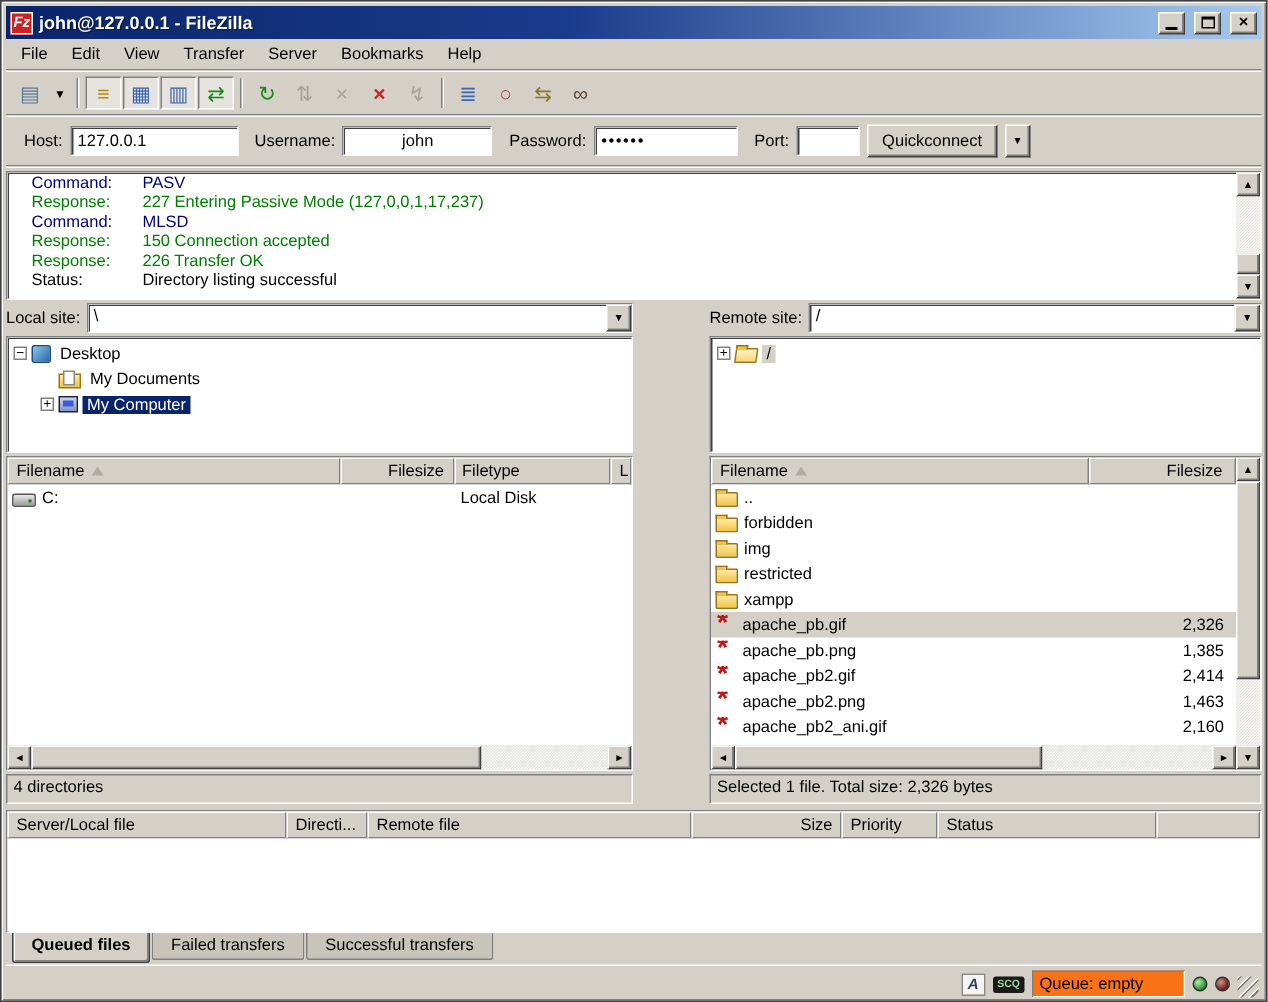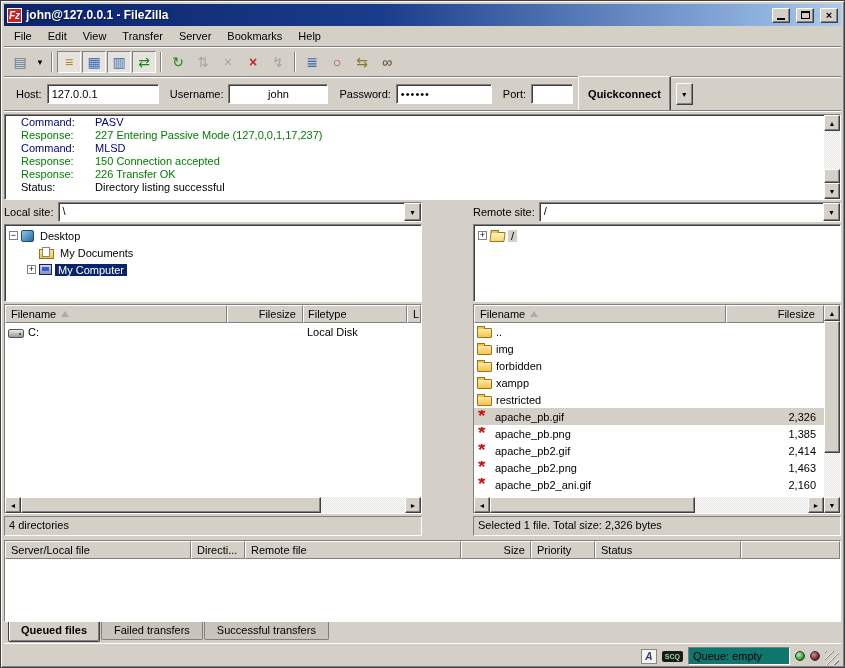--- a/index.html
+++ b/index.html
@@ -46,21 +46,21 @@
   .c-green { color:#1a8a1a; } .c-red { color:#cc2222; font-weight:bold; }
   .c-olive { color:#8a7a2a; } .c-brown { color:#5a4632; } .c-filter { color:#aa4444; font-weight:bold; }
 
   
   .quickbar { height:30px; display:flex; align-items:center; gap:5px; padding:0 6px; flex:0 0 auto; }
   .qlabel { margin-left:6px; }
   .tfield { height:20px; background:#fff; border:1px solid #808080; border-right-color:#fff;
             border-bottom-color:#fff; box-shadow:inset 1px 1px 0 #404040; padding:0 4px;
             font-family:"Liberation Sans",sans-serif; font-size:11px; }
   .f-host { width:112px; } .f-user { width:100px;text-align:center; } .f-pass { width:96px; letter-spacing:1px; } .f-port { width:42px; }
-  .qc-btn { height:36px; padding:0 9px; font-size:11px; display:flex; align-items:center;font-weight:bold; }
+  .qc-btn { height:22px; padding:0 9px; font-size:11px; display:flex; align-items:center; }
   .qc-caret { width:17px; height:22px; display:flex; align-items:center; justify-content:center; font-size:7px; }
 
   
   .log { height:86px; margin:1px 0 2px 0; display:flex; flex:0 0 auto; }
   .log-lines { flex:1; padding:1px 0 0 16px; overflow:hidden; }
   .log-line { display:flex; height:13px; line-height:13px; }
   .log-label { width:74px; flex:0 0 auto; }
   .k-cmd { color:#000080; } .k-resp { color:#008000; } .k-status { color:#000; }
 
   
@@ -100,21 +100,21 @@
   .hdr { height:18px; display:flex; flex:0 0 auto; background:#d4d0c8; }
   .hcell { border:1px solid; border-color:#fff #808080 #808080 #fff; padding:1px 5px;
            display:flex; align-items:center; gap:5px; overflow:hidden; white-space:nowrap; }
   .rows { flex:1; overflow:hidden; background:#fff; }
   .frow { height:17px; display:flex; align-items:center; }
   .frow.selected-row { background:#d4d0c8; }
   .fname { display:flex; align-items:center; gap:4px; padding-left:3px; overflow:hidden; white-space:nowrap; }
   .num { text-align:right; }
   .lc-name { width:222px; } .lc-size { width:76px; padding-right:6px; } .lc-type { width:104px; padding-left:4px; } .lc-last { flex:1; }
   .rc-name { flex:1; } .rc-size { width:98px; padding-right:8px; }
-  .qc-c1 { width:186px; } .qc-c2 { width:54px; } .qc-c3 { width:216px; } .qc-c4 { width:70px; justify-content:flex-end; }
+  .qc-c1 { width:186px; } .qc-c2 { width:54px; } .qc-c3 { width:216px; } .qc-c4 { width:100px; justify-content:flex-end; }
   .qc-c5 { width:64px; } .qc-c6 { width:146px; } .qc-fill { flex:1; }
   .sort-up { width:0; height:0; border-left:4px solid transparent; border-right:4px solid transparent;
              border-bottom:6px solid #b0aca4; }
   .pane-status { height:20px; margin-top:2px; border:1px solid; border-color:#808080 #fff #fff #808080;
                  padding:2px 4px; overflow:hidden; white-space:nowrap; flex:0 0 auto; }
 
   
   .queue { margin-top:4px; flex:0 0 auto; }
   .queue-list { height:82px; display:flex; flex-direction:column; }
   .queue-body { flex:1; background:#fff; }
@@ -127,21 +127,21 @@
   
   .statusbar { margin-top:auto; height:23px; border-top:1px solid #fff; display:flex;
                align-items:center; gap:5px; padding:2px 2px 0 4px; flex:0 0 auto; }
   .sb-right { margin-left:auto; display:flex; align-items:center; gap:5px; }
   .ascii-ind { width:16px; height:15px; background:#f6f4f0; border:1px solid #888;
                font-weight:bold; font-size:10px; color:#333a66; display:flex; align-items:center;
                justify-content:center; font-style:italic; }
   .conn-badge { background:#1a1a1a; color:#9fd89f; font-size:7px; font-weight:bold;
                 padding:2px 3px; border-radius:2px; letter-spacing:0; }
   .queue-field { width:102px; height:18px; border:1px solid; border-color:#808080 #fff #fff #808080;
-                 padding:2px 4px; background:#0f766e; overflow:hidden; white-space:nowrap; }
+                 padding:2px 4px; background:#f97316; overflow:hidden; white-space:nowrap; }
   .led { width:10px; height:10px; border-radius:50%; border:1px solid #333; }
   .led-green { background:radial-gradient(circle at 35% 35%, #b0f0b0, #1e8a1e 75%); }
   .led-red { background:radial-gradient(circle at 35% 35%, #d09090, #6a1515 75%); }
   .grip { width:14px; height:14px; align-self:flex-end;
           background:repeating-linear-gradient(135deg, #fff 0 1px, #808080 1px 2px, transparent 2px 5px); }
 
   
   .icon { flex:0 0 auto; display:inline-block; }
   .icon-folder, .icon-folder-open { width:15px; height:10px; position:relative;
       background:linear-gradient(#ffe9a2,#f2c44c); border:1px solid #9a7418; border-radius:1px; margin-top:2px; }
@@ -376,45 +376,45 @@
                   <span class="fname rc-name">
                     <span class="icon icon-folder"></span>
                     <span>..</span>
                   </span>
                   <span class="num rc-size"></span>
                 </div>
 
                 <div class="frow">
                   <span class="fname rc-name">
                     <span class="icon icon-folder"></span>
+                    <span>forbidden</span>
+                  </span>
+                  <span class="num rc-size"></span>
+                </div>
+
+                <div class="frow">
+                  <span class="fname rc-name">
+                    <span class="icon icon-folder"></span>
                     <span>img</span>
                   </span>
                   <span class="num rc-size"></span>
                 </div>
 
                 <div class="frow">
                   <span class="fname rc-name">
                     <span class="icon icon-folder"></span>
-                    <span>forbidden</span>
+                    <span>restricted</span>
                   </span>
                   <span class="num rc-size"></span>
                 </div>
 
                 <div class="frow">
                   <span class="fname rc-name">
                     <span class="icon icon-folder"></span>
                     <span>xampp</span>
-                  </span>
-                  <span class="num rc-size"></span>
-                </div>
-
-                <div class="frow">
-                  <span class="fname rc-name">
-                    <span class="icon icon-folder"></span>
-                    <span>restricted</span>
                   </span>
                   <span class="num rc-size"></span>
                 </div>
 
                 <div class="frow selected-row">
                   <span class="fname rc-name">
                     <span class="icon icon-image"></span>
                     <span>apache_pb.gif</span>
                   </span>
                   <span class="num rc-size">2,326</span>

